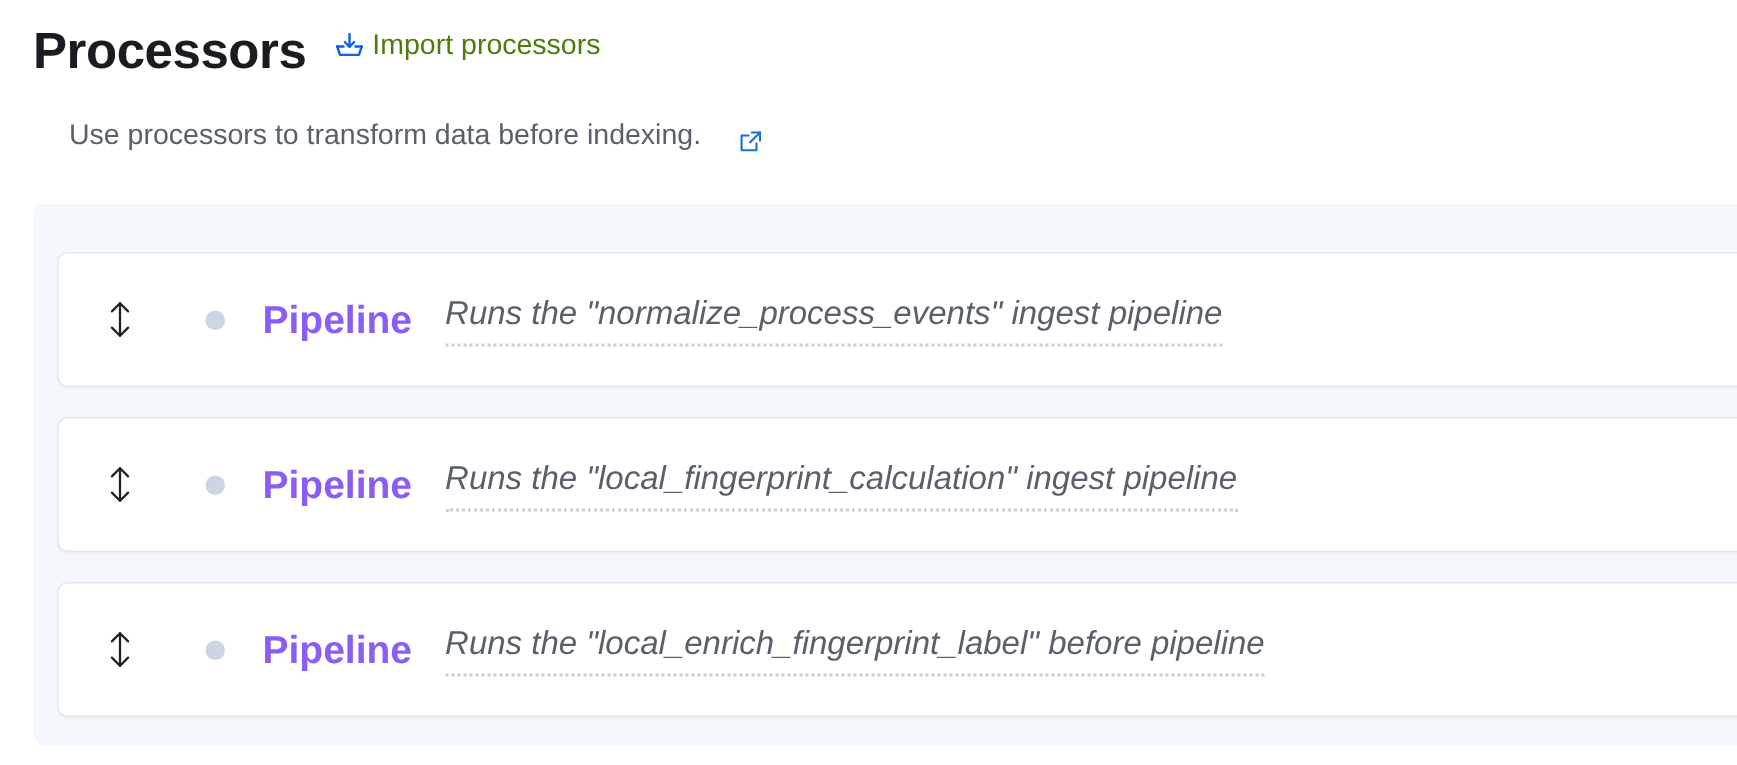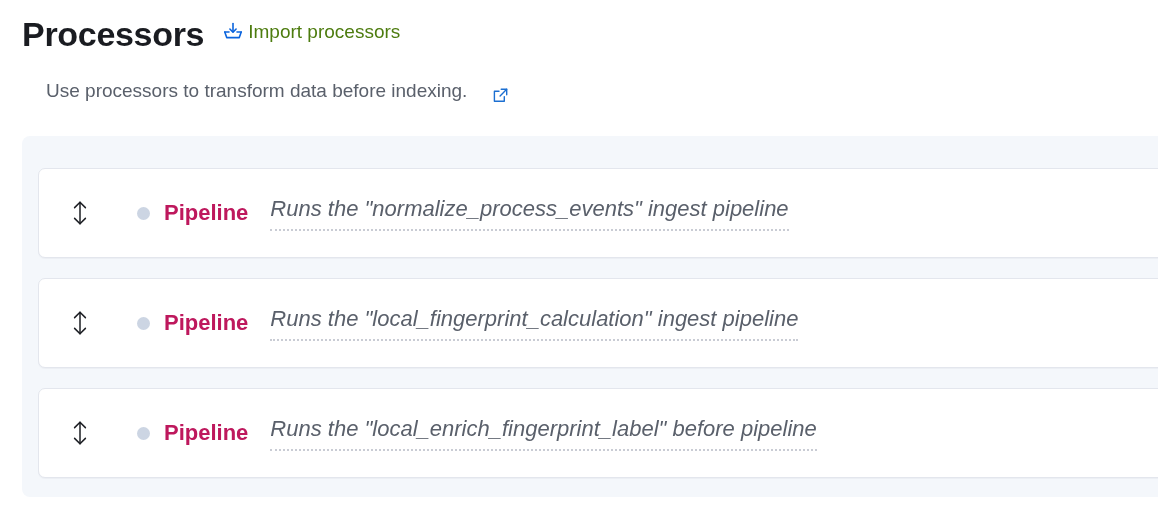--- a/index.html
+++ b/index.html
@@ -130,24 +130,24 @@
   .status-dot {
     width: 13px;
     height: 13px;
     border-radius: 50%;
     background: #ccd5e3;
     flex: 0 0 auto;
     margin-left: 30px;
   }
 
   .row-type {
-    font-size: 22px;
+    font-size: 26px;
     font-weight: bold;
-    color: #be185d;
-    margin-left: 14px;
+    color: #8b5cf6;
+    margin-left: 25px;
     flex: 0 0 auto;
     cursor: pointer;
     white-space: nowrap;
   }
 
   .row-desc {
     font-size: 22px;
     font-style: italic;
     color: #5a606b;
     margin-left: 22px;

